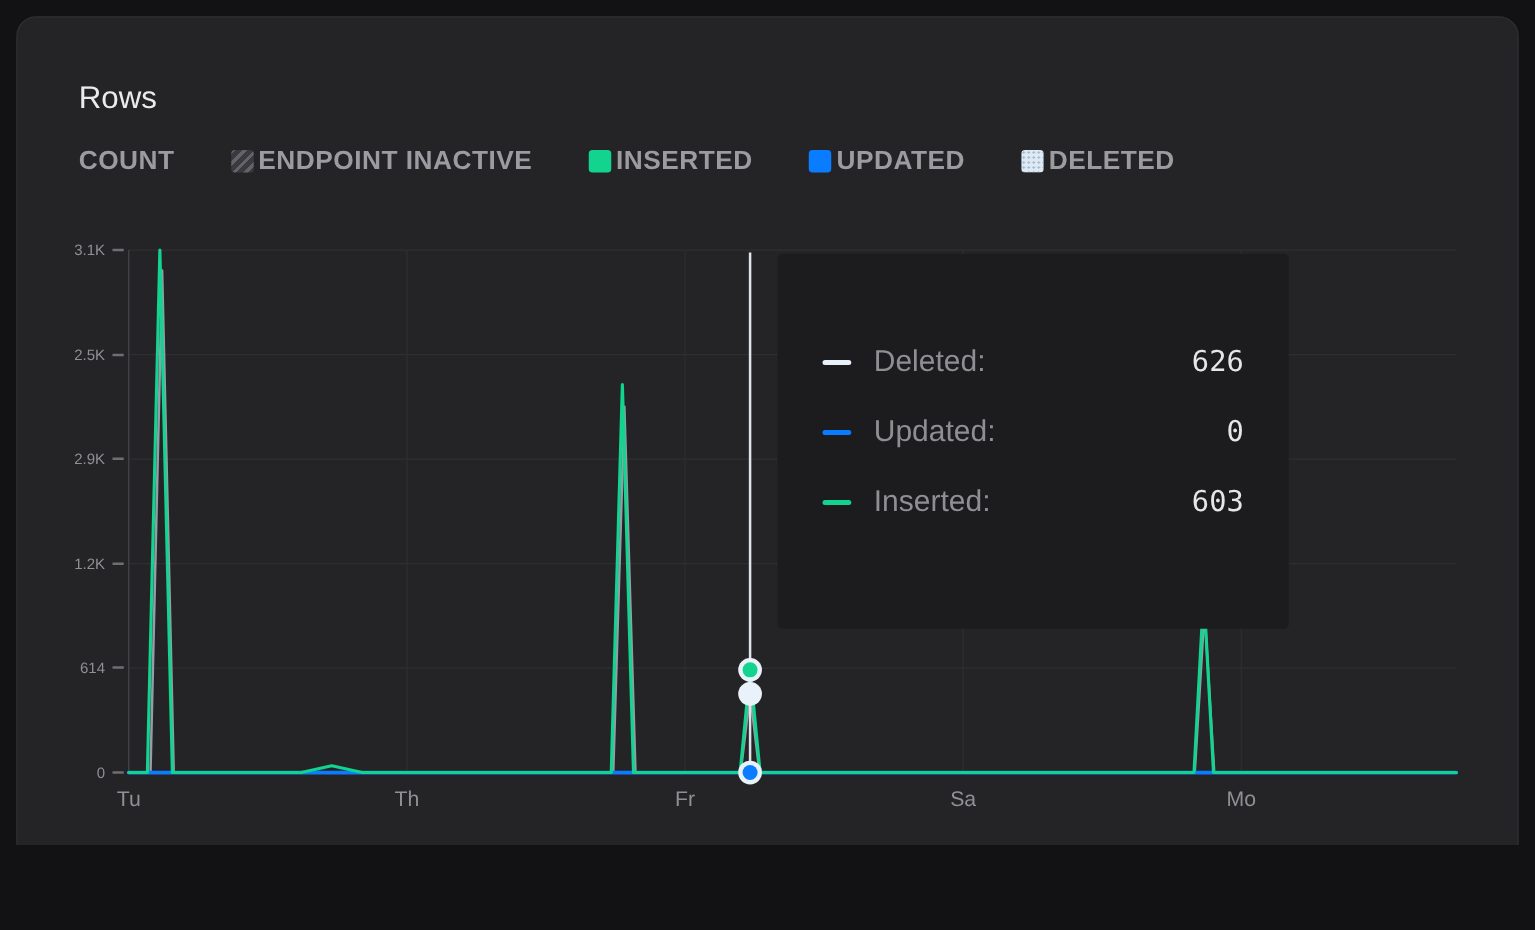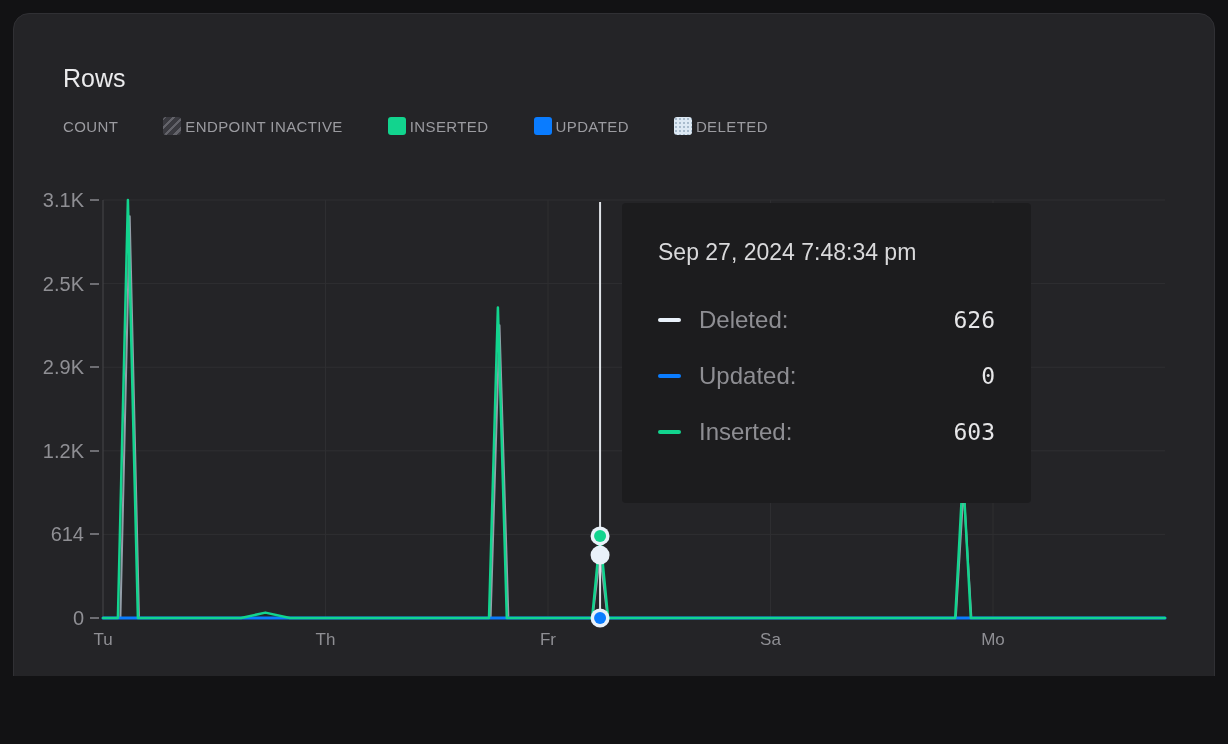--- a/index.html
+++ b/index.html
@@ -2,28 +2,28 @@
 <html><head>
 <meta charset="utf-8">
 <style>
   html,body{margin:0;padding:0;background:#121214;}
   #screen{position:relative;width:1228px;height:676px;background:#121214;
           font-family:"Liberation Sans",sans-serif;overflow:hidden;}
   .card{position:absolute;left:13px;top:13px;width:1202px;height:710px;
         background:#242427;border:1px solid #303034;border-radius:16px;box-sizing:border-box;}
   .title{position:absolute;left:63px;top:64px;font-size:25px;font-weight:500;color:#ebebed;}
   .legend{position:absolute;left:63px;top:117px;display:flex;align-items:center;gap:45px;
-          font-size:15px;font-weight:400;letter-spacing:.4px;color:#9b9ba0;}
+          font-size:21px;font-weight:700;letter-spacing:.4px;color:#9b9ba0;}
   .legend-item{display:flex;align-items:center;gap:4px;cursor:pointer;}
   .swatch{width:18px;height:18px;border-radius:3px;flex:0 0 auto;}
   .swatch.hatched{background:repeating-linear-gradient(135deg,#63636a 0 2.5px,#3a3a40 2.5px 6.5px);}
   .swatch.dotted{background-color:#dde9f4;
      background-image:radial-gradient(#a9bccd 1px,rgba(0,0,0,0) 1px);background-size:4px 4px;}
   .ytick{position:absolute;left:16px;width:68px;height:20px;line-height:20px;text-align:right;
-         font-size:20px;color:#8f8f94;}
+         font-size:12px;color:#8f8f94;}
   .ytick::after{content:"";position:absolute;right:-15px;top:9px;width:9px;height:2px;background:#6e6e73;}
   .xtick{position:absolute;top:630px;transform:translateX(-50%);font-size:17px;color:#8f8f94;}
   .plot{position:absolute;left:103px;top:200px;width:1062px;height:418px;}
   .plot svg{overflow:visible;display:block;}
   .tooltip{position:absolute;left:622px;top:203px;width:409px;height:300px;background:#1c1c1e;
            border-radius:4px;box-sizing:border-box;padding:34px 36px 0 36px;z-index:5;}
   .tooltip-title{font-size:23px;line-height:30px;color:#d9d9db;}
   .tooltip-rows{margin-top:40px;display:flex;flex-direction:column;gap:30px;}
   .trow{display:flex;align-items:center;height:26px;}
   .trow .dash{width:23px;height:4px;border-radius:2px;margin-right:18px;flex:0 0 auto;}
@@ -90,21 +90,20 @@
         <circle cx="497.06851037083595" cy="335.89771986970686" r="9.5" fill="#e9f1f9"></circle>
         <circle cx="497.06851037083595" cy="335.89771986970686" r="6" fill="#12d48e"></circle>
         <circle cx="497.06851037083595" cy="355.0957654723127" r="9.5" fill="#e9f1f9"></circle>
         <circle cx="497.06851037083595" cy="355.0957654723127" r="6" fill="#e9f1fa"></circle>
         <circle cx="497.06851037083595" cy="418" r="9.5" fill="#e9f1f9"></circle>
         <circle cx="497.06851037083595" cy="418" r="6" fill="#0a7cff"></circle>
       </svg>
   </div>
 
   <div class="tooltip">
-    <div class="tooltip-title">Sep 27, 2024 7:48:34 pm</div>
     <div class="tooltip-rows">
       <div class="trow">
         <span class="dash" style="background-color: rgb(233, 241, 250);"></span>
         <span class="lbl">Deleted:</span>
         <span class="val">626</span>
       </div>
       <div class="trow">
         <span class="dash" style="background-color: rgb(10, 124, 255);"></span>
         <span class="lbl">Updated:</span>
         <span class="val">0</span>

